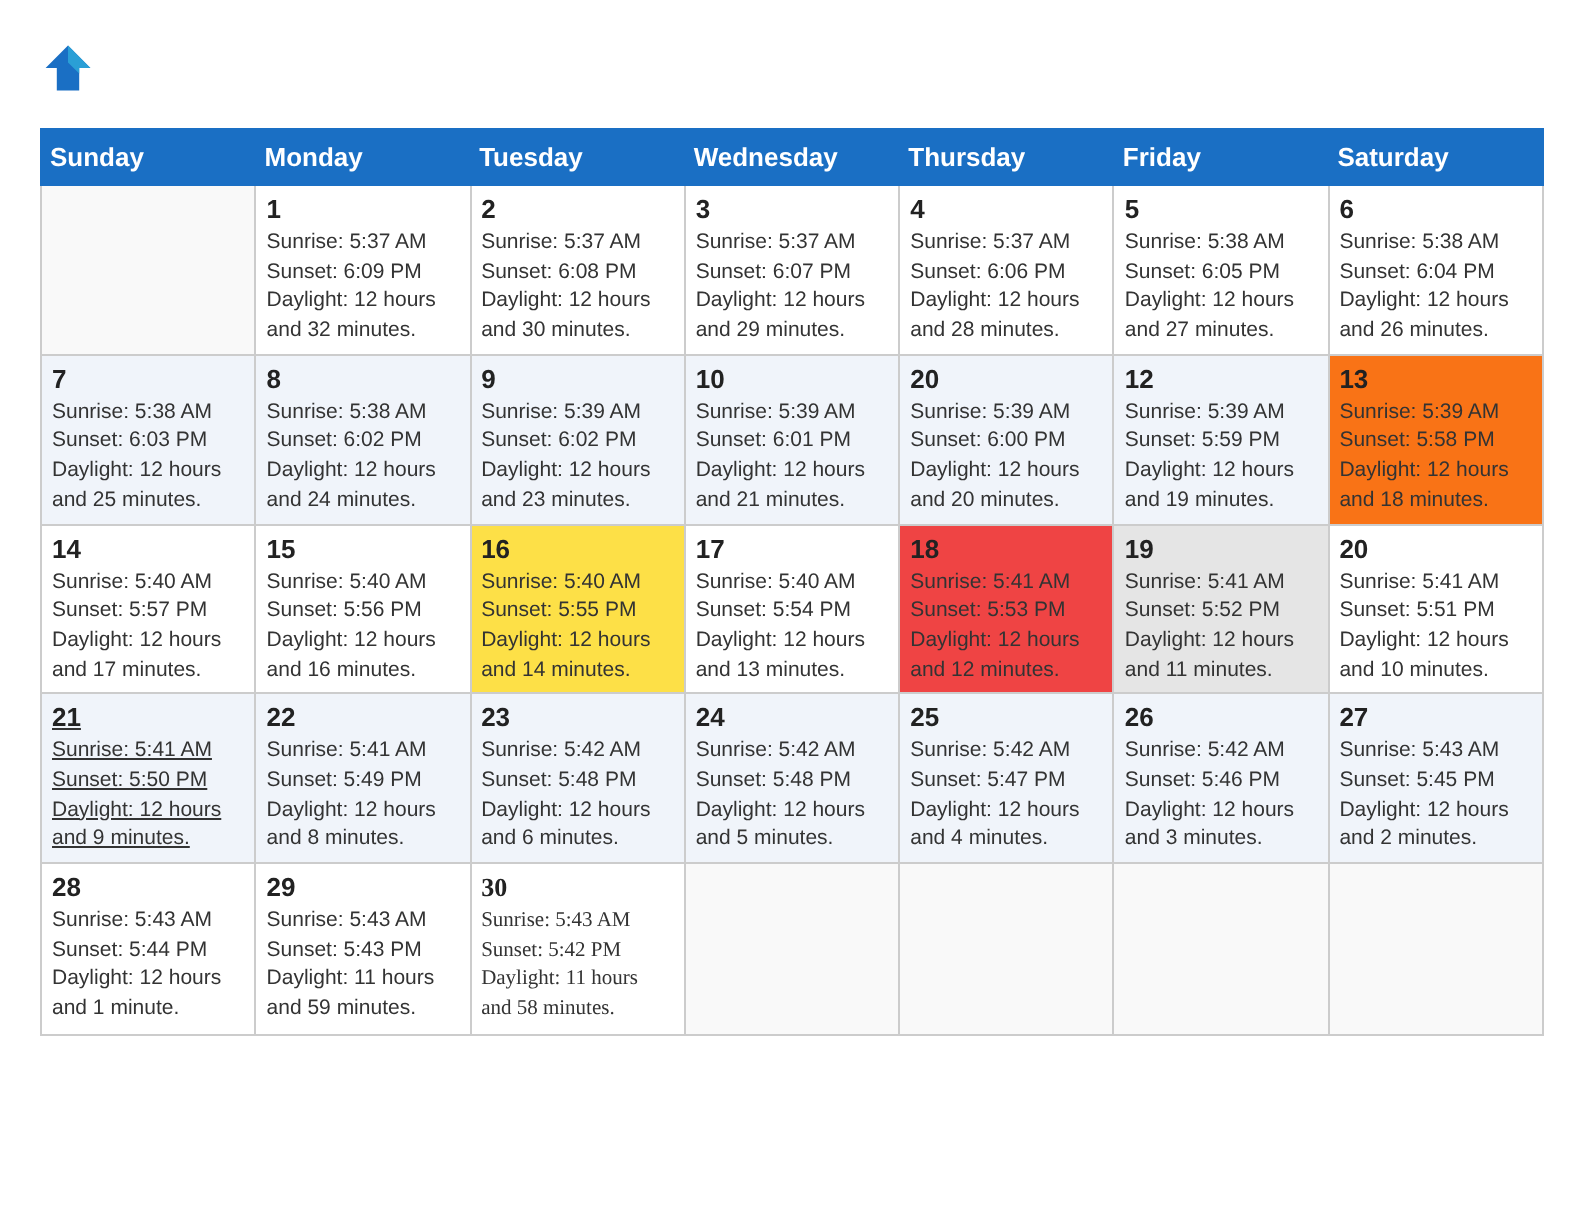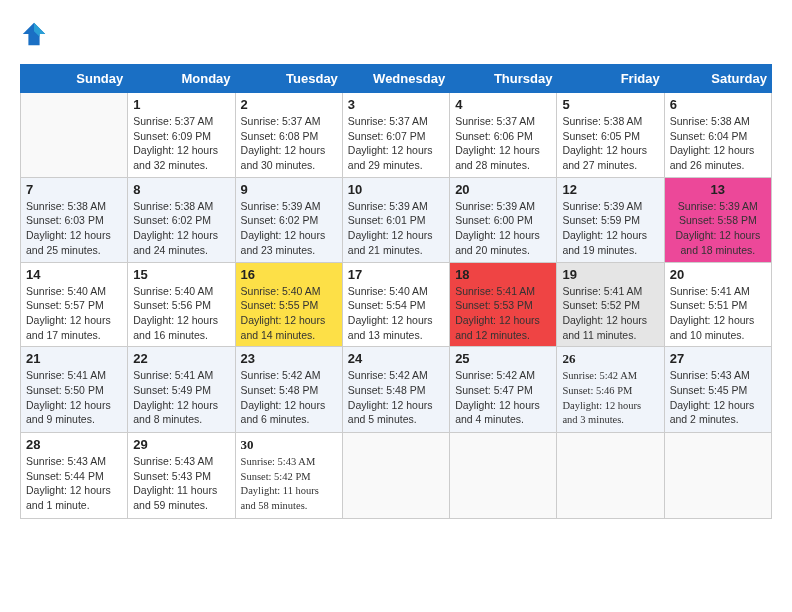--- a/index.html
+++ b/index.html
@@ -85,21 +85,20 @@
       color: #333;
     }
     tr:nth-child(even) td {
       background: #f5f8ff;
     }
     tr:nth-child(odd) td {
       background: #fff;
     }
     .calendar thead tr th {
       background: #1a6fc4 !important;
-      text-align: right;
     }
   </style>
 </head>
 <body>
 
 <div class="header">
   <div class="logo">
     <svg class="logo-icon" viewBox="0 0 40 40">
       <polygon points="20,4 36,20 28,20 28,36 12,36 12,20 4,20" fill="#1a6fc4"></polygon>
       <polygon points="20,4 36,20 28,20 28,24 20,16" fill="#2a9fd6"></polygon>
@@ -209,21 +208,21 @@
 Daylight: 12 hours
 and 20 minutes.</div>
         </td>
         <td style="background: rgb(240, 244, 250);">
           <div class="day-number">12</div>
           <div class="day-info" style="white-space: pre-line;">Sunrise: 5:39 AM
 Sunset: 5:59 PM
 Daylight: 12 hours
 and 19 minutes.</div>
         </td>
-        <td style="background: #ec4899; text-align: center;">
+        <td style="background: #f97316;">
           <div class="day-number">13</div>
           <div class="day-info" style="white-space: pre-line;">Sunrise: 5:39 AM
 Sunset: 5:58 PM
 Daylight: 12 hours
 and 18 minutes.</div>
         </td>
       </tr>
       <tr>
         <td style="background: rgb(255, 255, 255);">
           <div class="day-number">14</div>
@@ -269,21 +268,21 @@
         </td>
         <td style="background: rgb(255, 255, 255);">
           <div class="day-number">20</div>
           <div class="day-info" style="white-space: pre-line;">Sunrise: 5:41 AM
 Sunset: 5:51 PM
 Daylight: 12 hours
 and 10 minutes.</div>
         </td>
       </tr>
       <tr>
-        <td style="background: rgb(240, 244, 250);">
+        <td style="background: rgb(240, 244, 250); text-decoration: underline;">
           <div class="day-number">21</div>
           <div class="day-info" style="white-space: pre-line;">Sunrise: 5:41 AM
 Sunset: 5:50 PM
 Daylight: 12 hours
 and 9 minutes.</div>
         </td>
         <td style="background: rgb(240, 244, 250);">
           <div class="day-number">22</div>
           <div class="day-info" style="white-space: pre-line;">Sunrise: 5:41 AM
 Sunset: 5:49 PM
@@ -304,21 +303,21 @@
 Daylight: 12 hours
 and 5 minutes.</div>
         </td>
         <td style="background: rgb(240, 244, 250);">
           <div class="day-number">25</div>
           <div class="day-info" style="white-space: pre-line;">Sunrise: 5:42 AM
 Sunset: 5:47 PM
 Daylight: 12 hours
 and 4 minutes.</div>
         </td>
-        <td style="background: rgb(240, 244, 250); font-family: Liberation Serif, serif;">
+        <td style="background: rgb(240, 244, 250);">
           <div class="day-number">26</div>
           <div class="day-info" style="white-space: pre-line;">Sunrise: 5:42 AM
 Sunset: 5:46 PM
 Daylight: 12 hours
 and 3 minutes.</div>
         </td>
         <td style="background: rgb(240, 244, 250);">
           <div class="day-number">27</div>
           <div class="day-info" style="white-space: pre-line;">Sunrise: 5:43 AM
 Sunset: 5:45 PM

